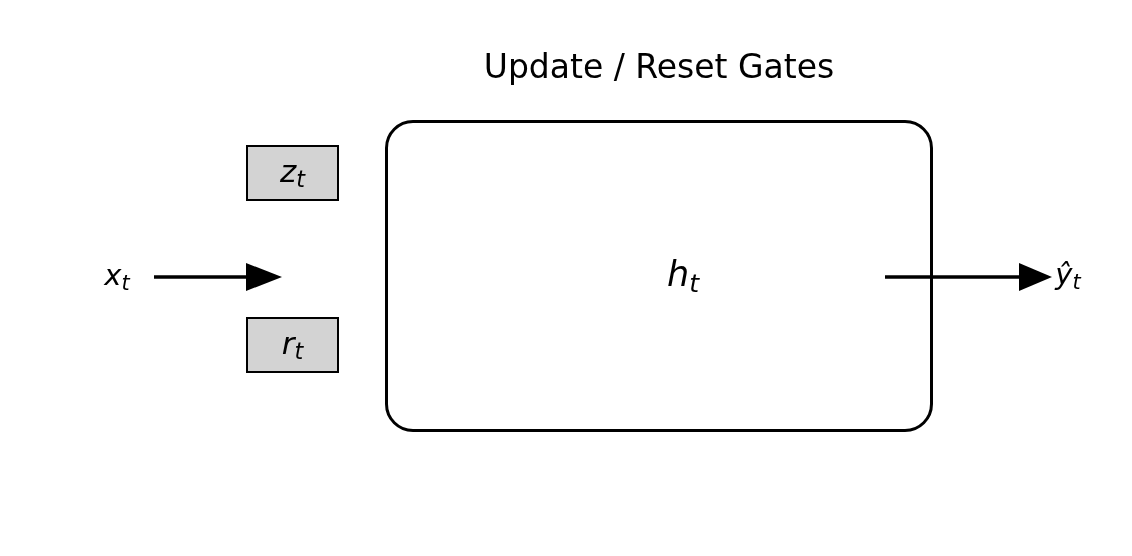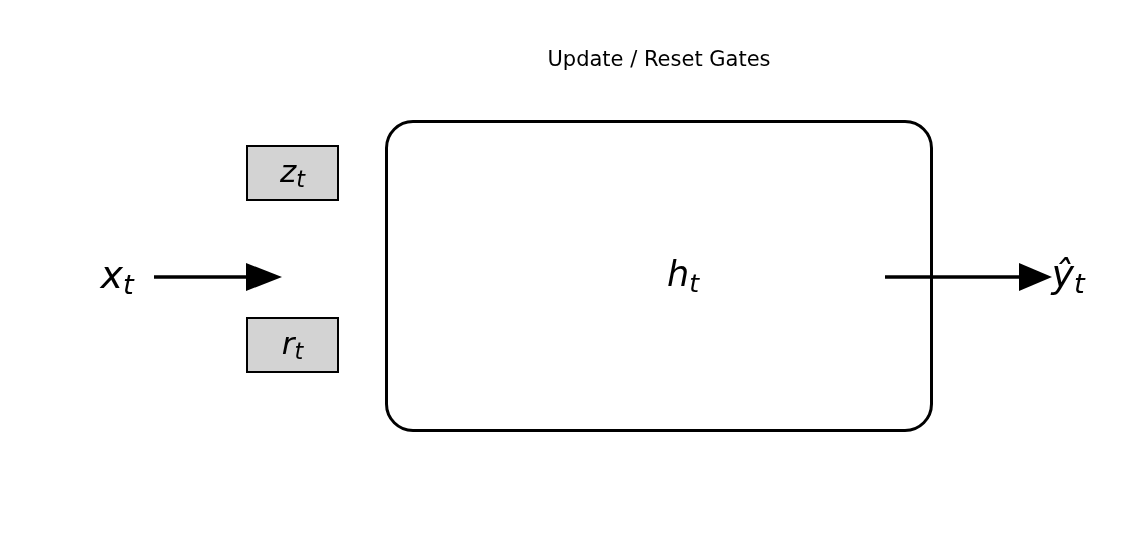--- a/index.html
+++ b/index.html
@@ -18,21 +18,21 @@
     height: 556px;
     background: var(--bg);
     overflow: hidden;
   }
   .title {
     position: absolute;
     left: 385px;
     top: 47px;
     width: 548px;
     text-align: center;
-    font-size: 21px;
+    font-size: 33px;
     line-height: 1.2;
     color: var(--stroke);
     white-space: nowrap;
   }
   .main-box {
     position: absolute;
     left: 385px;
     top: 120px;
     width: 548px;
     height: 312px;
@@ -67,21 +67,21 @@
     font-size: 0.72em;
     vertical-align: -0.22em;
   }
   .gate-box .math { font-size: 31px; }
   .main-box .math { font-size: 35px; margin-left: 48px; }
   .io-label {
     position: absolute;
     display: flex;
     align-items: center;
     justify-content: center;
-    font-size: 38px;
+    font-size: 29px;
   }
   .io-label.input  { left: 83px;  top: 252px; width: 68px; height: 50px; }
   .io-label.output { left: 1038px; top: 249px; width: 60px; height: 54px; }
   .arrow-svg {
     position: absolute;
     overflow: visible;
   }
   .arrow-svg.input  { left: 150px; top: 259px; }
   .arrow-svg.output { left: 880px; top: 259px; }
   .arrow-line { stroke: var(--stroke); stroke-width: 3.5; }

